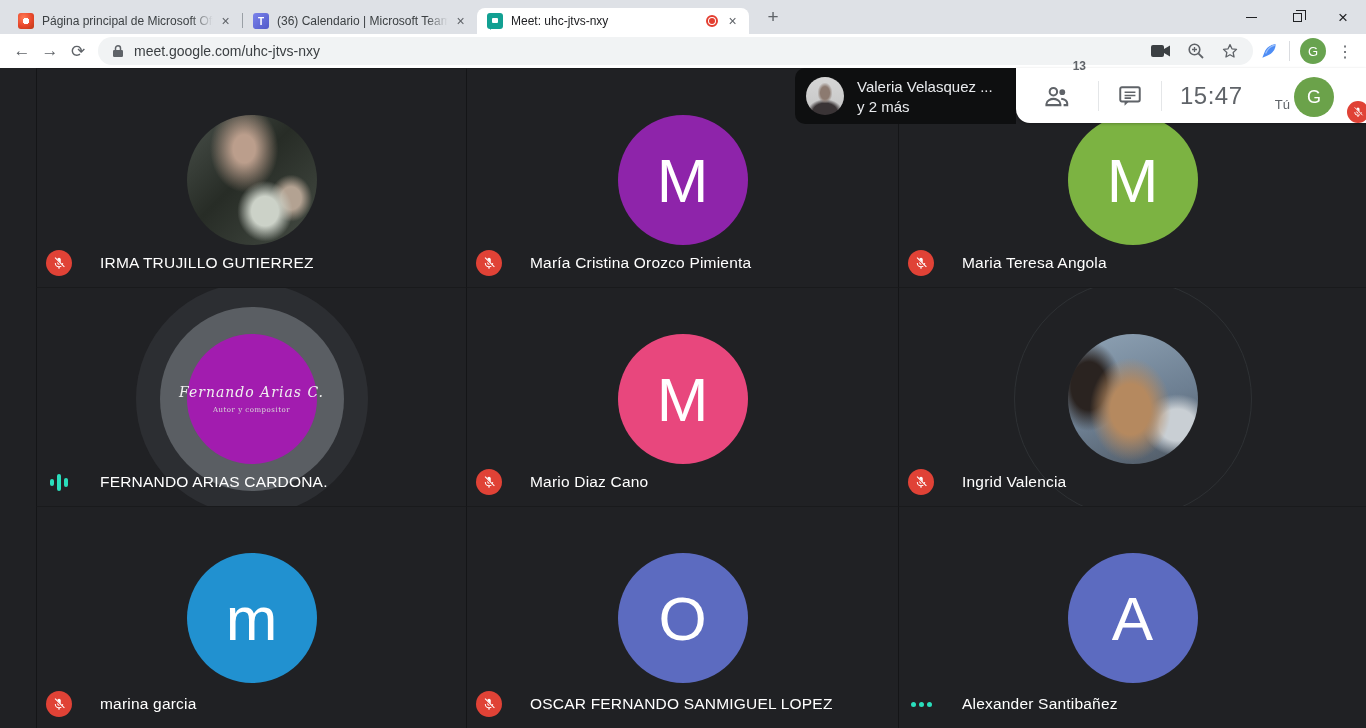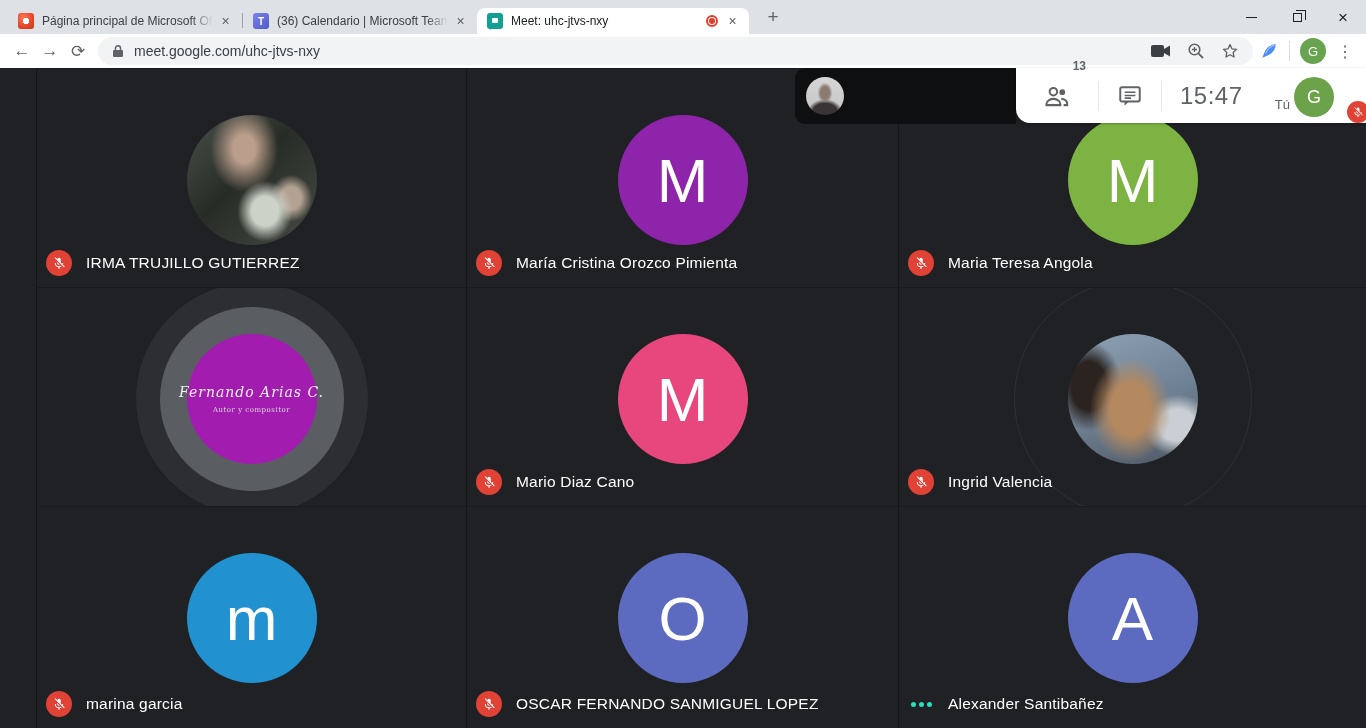--- a/index.html
+++ b/index.html
@@ -89,21 +89,21 @@
       radial-gradient(58px 74px at 48% 58%, #b5895f 0 34%, rgba(181,137,95,0) 70%),
       radial-gradient(44px 60px at 16% 40%, #2a2320 0 40%, rgba(42,35,32,0) 75%),
       radial-gradient(50px 44px at 84% 70%, #c9cfd4 0 36%, rgba(201,207,212,0) 70%),
       linear-gradient(160deg,#8fa3b5 0%,#6d7f92 55%,#4d5660 100%); }
   .logo-fernando { background:#a21caf; flex-direction:column; gap:6px;align-items:center; }
   .logo-line1 { font-family:"DejaVu Serif", serif; font-style:italic; font-size:14px;
       color:#f0f0f0; letter-spacing:1px; white-space:nowrap; }
   .logo-line2 { font-family:"DejaVu Serif", serif; font-size:7px; color:#d9d9d9;
       letter-spacing:0.5px; }
   .nameplate { position:absolute; left:9px; bottom:11px; display:flex; align-items:center;
-      gap:14px; z-index:2; }
+      gap:28px; z-index:2; }
   .mic-badge { width:26px; height:26px; border-radius:50%; background:#e04236; flex:none;
       display:flex; align-items:center; justify-content:center; }
   .eq { width:26px; height:26px; flex:none; display:flex; align-items:center;
       justify-content:center; gap:3px; }
   .eq i { width:4px; border-radius:3px; background:#2adebc; display:block; }
   .eq i:nth-child(1){ height:7px; } .eq i:nth-child(2){ height:17px; } .eq i:nth-child(3){ height:9px; }
   .dots { width:26px; height:26px; flex:none; display:flex; align-items:center;
       justify-content:center; gap:3px; }
   .dots i { width:5px; height:5px; border-radius:50%; background:#2adebc; display:block; }
   .pname { color:#ffffff; font-size:15.5px; letter-spacing:0.2px; white-space:nowrap; }
@@ -257,20 +257,28 @@
         </div>
       </div>
 
       <div class="tile">
         <div class="halo-outer"></div>
         <div class="halo-mid"></div>
         <div class="avatar logo-fernando">
           <span class="logo-line1">Fernando Arias C.</span>
           <span class="logo-line2">Autor y compositor</span>
         </div>
+        <div class="nameplate">
+          <span class="eq">
+              <i></i>
+              <i></i>
+              <i></i>
+            </span>
+          <span class="pname">FERNANDO ARIAS CARDONA.</span>
+        </div>
       </div>
       <div class="tile">
         <div class="avatar avatar-letter" style="background-color: rgb(232, 71, 125);">M</div>
         <div class="nameplate">
           <span class="mic-badge">
             <svg width="14" height="14" viewBox="0 0 24 24">
                 <path d="M12 15a3 3 0 0 0 3-3V6a3 3 0 0 0-6 0v6a3 3 0 0 0 3 3z" fill="#fff"></path>
                 <path d="M17.5 12a5.5 5.5 0 0 1-11 0H4.8a7.2 7.2 0 0 0 6.2 7.1V22h2v-2.9a7.2 7.2 0 0 0 6.2-7.1z" fill="#fff"></path>
                 <path d="M4 3L21 20" stroke="#e04236" stroke-width="3.4"></path>
                 <path d="M5.2 2.6l16 16" stroke="#fff" stroke-width="1.8"></path>
@@ -331,20 +339,24 @@
               <i></i>
               <i></i>
             </span>
           <span class="pname">Alexander Santibañez</span>
         </div>
       </div>
     </div>
 
     <div class="notif-card">
       <span class="notif-avatar"></span>
+      <span>
+        <div class="notif-title">Valeria Velasquez ...</div>
+        <div class="notif-sub">y 2 más</div>
+      </span>
     </div>
 
     <div class="meet-toolbar">
       <div class="mt-group people-wrap">
         <svg width="30" height="24" viewBox="0 0 24 20">
           <circle cx="9" cy="6.4" r="3.1" fill="none" stroke="#5f6368" stroke-width="1.7"></circle>
           <path d="M3.2 16.6c0-2.8 3.9-4.2 5.8-4.2s5.8 1.4 5.8 4.2v1H3.2z" fill="none" stroke="#5f6368" stroke-width="1.7"></path>
           <circle cx="16.4" cy="6.8" r="2.4" fill="#5f6368"></circle>
           <path d="M15.5 12.2c2.3.4 5 1.7 5 3.9v1.5h-3" fill="none" stroke="#5f6368" stroke-width="1.7"></path>
         </svg>

